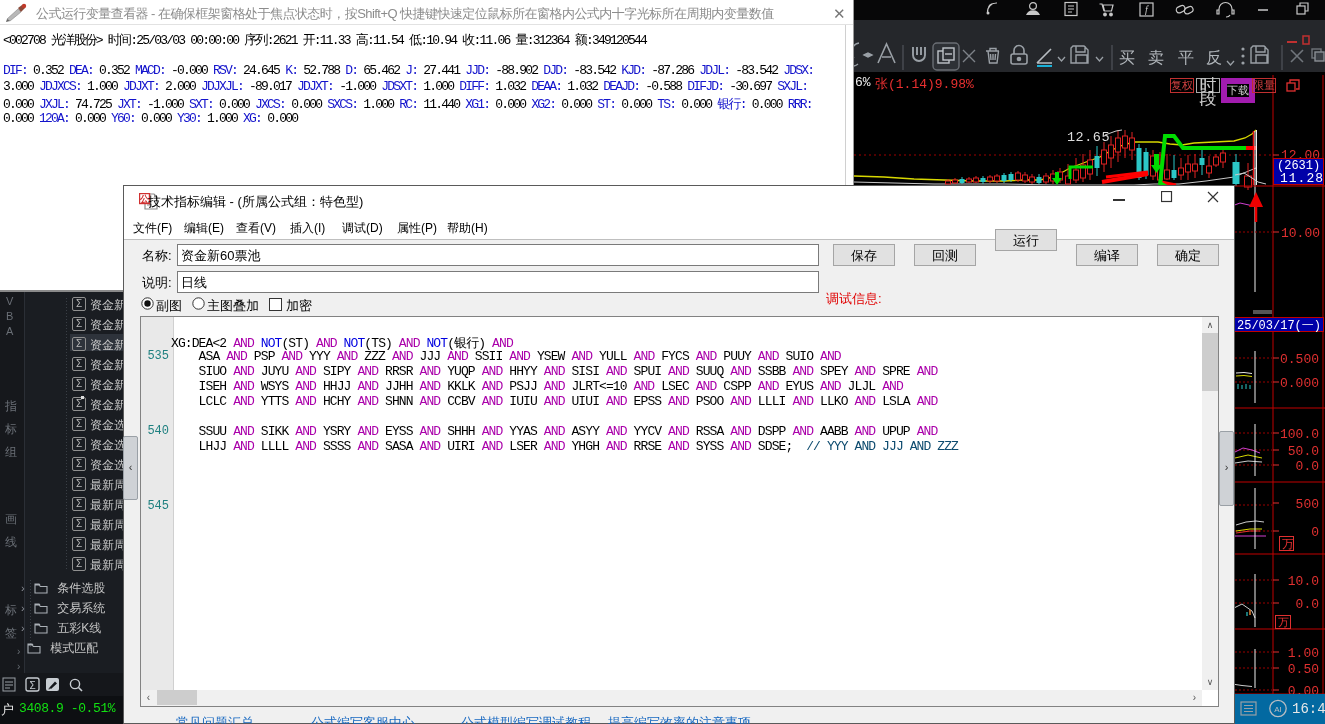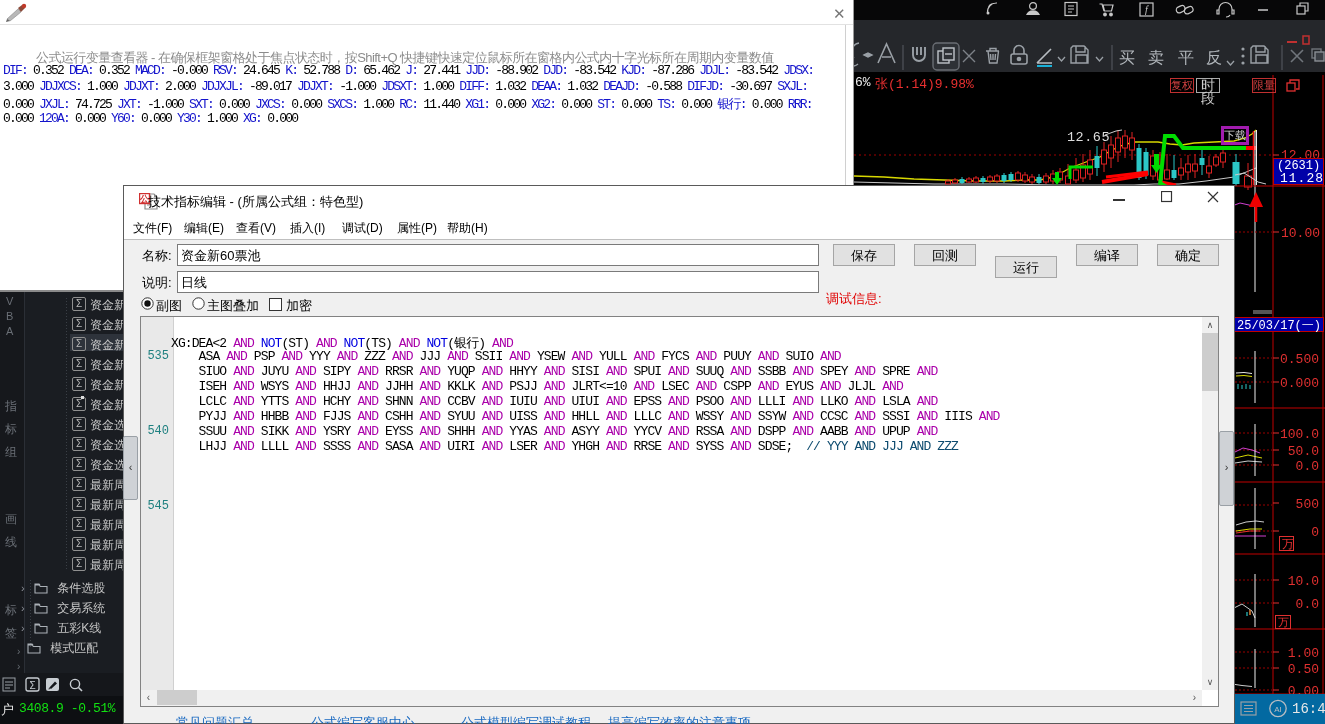--- a/index.html
+++ b/index.html
@@ -7,21 +7,21 @@
 .abs{position:absolute;}
 .mono{font-family:"Liberation Mono",monospace;}
 
 #topbar{left:854px;top:0;width:471px;height:20px;background:#070708;}
 #toolbar{left:854px;top:20px;width:471px;height:52px;background:#25272b;}
 #chartbg{left:854px;top:72px;width:471px;height:652px;background:#000;}
 #leftpanel{left:0;top:292px;width:123px;height:432px;background:#1a1d22;}
 #leftstrip{left:0;top:292px;width:24px;height:432px;background:#16181c;border-right:1px solid #2b2f36;}
 
 #viewer{left:0;top:0;width:853px;height:290px;background:#fff;border-right:1px solid #9a9a9a;border-bottom:2px solid #8a8a8a;overflow:hidden;}
-#viewer .title{position:absolute;left:36px;top:5px;color:#8c8c8c;font-size:13px;white-space:nowrap;letter-spacing:-0.55px;margin-top:44px;}
+#viewer .title{position:absolute;left:36px;top:5px;color:#8c8c8c;font-size:13px;white-space:nowrap;letter-spacing:-0.55px;}
 #viewer .vline{position:absolute;left:3px;white-space:nowrap;font-size:13px;color:#000;letter-spacing:-1.8px;}
 #viewer .vline b{font-weight:normal;color:#1414cc;}
 
 #dlg{left:123px;top:185px;width:1112px;height:539px;background:#f0f0f0;border:1px solid #5a5a5a;box-sizing:border-box;}
 #dlg .titlebar{position:absolute;left:0;top:0;width:100%;height:29px;background:#fff;}
 #dlg .menubar{position:absolute;left:0;top:29px;width:100%;height:24px;background:#fff;border-bottom:1px solid #bfbfbf;font-size:12px;color:#000;}
 .menuitem{position:absolute;top:5px;}
 .fld{position:absolute;background:#fff;border:1px solid #7a7a7a;font-size:13px;color:#000;padding:2px 3px 0 3px;box-sizing:border-box;}
 .btn{position:absolute;width:62px;height:22px;background:#e1e1e1;border:1px solid #a5a5a5;text-align:center;font-size:13px;color:#000;line-height:21px;box-sizing:border-box;}
 .lbl{position:absolute;font-size:13px;color:#000;}
@@ -318,39 +318,40 @@
   <line x1="419" y1="580" x2="425" y2="580" stroke="#e03030"></line>
   <text x="465" y="585" font-size="13" fill="#e03030" text-anchor="end" font-family="Liberation Mono">1.00</text>
   <line x1="419" y1="596" x2="425" y2="596" stroke="#e03030"></line>
   <text x="465" y="601" font-size="13" fill="#e03030" text-anchor="end" font-family="Liberation Mono">0.50</text>
   <line x1="419" y1="618" x2="425" y2="618" stroke="#e03030"></line>
   <text x="465" y="623" font-size="13" fill="#e03030" text-anchor="end" font-family="Liberation Mono">0.00</text>
 </svg></div>
 <div class="abs" style="left:855px;top:75px;color:#eee;font-size:13px;font-family:'Liberation Mono'">6%</div>
 <div class="abs" style="left:875px;top:75px;color:#e83030;font-size:13px;font-family:'Liberation Mono'">张(1.14)9.98%</div>
 <div class="abs" style="left:1170px;top:78px;width:22px;height:13px;border:1px solid #c03030;color:#d04040;font-size:11px;text-align:center;line-height:13px;">复权</div>
-<div class="abs" style="left:1196px;top:78px;width:22px;height:13px;border:1px solid #aaa;color:#ccc;font-size:14px;text-align:center;line-height:13px;">时段</div>
-<div class="abs" style="left:1221px;top:78px;width:22px;height:13px;border:3px solid #a21caf;color:#ccc;font-size:11px;text-align:center;line-height:13px;margin-top:48px;">下载</div>
+<div class="abs" style="left:1196px;top:78px;width:22px;height:13px;border:1px solid #aaa;color:#ccc;font-size:17px;text-align:center;line-height:13px;">时段</div>
+<div class="abs" style="left:1221px;top:78px;width:22px;height:13px;border:6px solid #a21caf;color:#ccc;font-size:11px;text-align:center;line-height:13px;">下载</div>
 <div class="abs" style="left:1252px;top:78px;width:22px;height:13px;border:1px solid #c03030;color:#d04040;font-size:11px;text-align:center;line-height:13px;">限量</div>
 <svg class="abs" style="left:1286px;top:79px" width="14" height="14" viewBox="0 0 14 14">
     <rect x="1" y="4" width="8" height="8" fill="none" stroke="#e03030" stroke-width="1.3"></rect>
     <path d="M4 4 v-3 h9 v9 h-3" fill="none" stroke="#e03030" stroke-width="1.3"></path>
   </svg>
 
 <div class="abs" id="viewer">
   <div class="title">公式运行变量查看器 - 在确保框架窗格处于焦点状态时，按Shift+Q 快捷键快速定位鼠标所在窗格内公式内十字光标所在周期内变量数值</div>
   <div class="abs" style="left:833px;top:5px;color:#777;font-size:15px;">✕</div>
   <svg class="abs" style="left:4px;top:3px" width="26" height="20" viewBox="0 0 26 20">
     <path d="M3 16 L14 6 L17 9 L6 18 Z" fill="#b8b8b8" stroke="#888" stroke-width="0.6"></path>
     <path d="M14 5 L18 2 L21 5 L17 9 Z" fill="#8a4a3a"></path>
     <circle cx="20" cy="3" r="2.2" fill="#c03a2a"></circle>
     <path d="M2 19 L6 18 L3 16 Z" fill="#666"></path>
   </svg>
   <div class="abs" style="left:0;top:24px;width:853px;height:1px;background:#e2e2e2;"></div>
   <div class="abs" style="left:845px;top:25px;width:1px;height:265px;background:#d0d0d0;"></div>
+  <div class="vline mono" style="top:31px">&lt;002708 光洋股份&gt; 时间:25/03/03 00:00:00 序列:2621 开:11.33 高:11.54 低:10.94 收:11.06 量:312364 额:349120544</div>
   <div class="vline mono" style="top:63px"><b>DIF:</b> 0.352 <b>DEA:</b> 0.352 <b>MACD:</b> -0.000 <b>RSV:</b> 24.645 <b>K:</b> 52.788 <b>D:</b> 65.462 <b>J:</b> 27.441 <b>JJD:</b> -88.902 <b>DJD:</b> -83.542 <b>KJD:</b> -87.286 <b>JDJL:</b> -83.542 <b>JDSX:</b></div>
   <div class="vline mono" style="top:79px">3.000 <b>JDJXCS:</b> 1.000 <b>JDJXT:</b> 2.000 <b>JDJXJL:</b> -89.017 <b>JDJXT:</b> -1.000 <b>JDSXT:</b> 1.000 <b>DIFF:</b> 1.032 <b>DEAA:</b> 1.032 <b>DEAJD:</b> -0.588 <b>DIFJD:</b> -30.697 <b>SXJL:</b></div>
   <div class="vline mono" style="top:95px">0.000 <b>JXJL:</b> 74.725 <b>JXT:</b> -1.000 <b>SXT:</b> 0.000 <b>JXCS:</b> 0.000 <b>SXCS:</b> 1.000 <b>RC:</b> 11.440 <b>XG1:</b> 0.000 <b>XG2:</b> 0.000 <b>ST:</b> 0.000 <b>TS:</b> 0.000 <b>银行:</b> 0.000 <b>RRR:</b></div>
   <div class="vline mono" style="top:111px">0.000 <b>120A:</b> 0.000 <b>Y60:</b> 0.000 <b>Y30:</b> 1.000 <b>XG:</b> 0.000</div>
 </div>
 
 <div class="abs" id="dlg">
   <div class="titlebar">
     <svg class="abs" style="left:15px;top:7px" width="19" height="17" viewBox="0 0 19 17">
       <path d="M6 1 h9 l3 3 v12 h-12 z" fill="#fff" stroke="#8a8a8a" stroke-width="1.2"></path>
@@ -376,21 +377,21 @@
     <div class="menuitem" style="left:218px">调试(D)</div>
     <div class="menuitem" style="left:273px">属性(P)</div>
     <div class="menuitem" style="left:323px">帮助(H)</div>
   </div>
   <div class="lbl" style="left:18px;top:61px">名称:</div>
   <div class="fld" style="left:53px;top:58px;width:642px;height:22px;">资金新60票池</div>
   <div class="lbl" style="left:18px;top:88px">说明:</div>
   <div class="fld" style="left:53px;top:85px;width:642px;height:22px;">日线</div>
   <div class="btn" style="left:709px;top:58px">保存</div>
   <div class="btn" style="left:790px;top:58px">回测</div>
-  <div class="btn" style="left:871px;top:70px">运行</div>
+  <div class="btn" style="left:871px;top:43px">运行</div>
   <div class="btn" style="left:952px;top:58px">编译</div>
   <div class="btn" style="left:1033px;top:58px">确定</div>
   <div class="abs" style="left:702px;top:88px;font-size:13px;color:#e00000;margin-top:16px;">调试信息:</div>
 
   <svg class="abs" style="left:17px;top:111px" width="13" height="13">
       <circle cx="6.5" cy="6.5" r="5.7" fill="#fff" stroke="#333" stroke-width="1"></circle>
       <circle cx="6.5" cy="6.5" r="3.2" fill="#111"></circle>
     </svg>
   <div class="lbl" style="left:32px;top:111px">副图</div>
   <svg class="abs" style="left:68px;top:111px" width="13" height="13">
@@ -403,21 +404,20 @@
   <div id="editor">
     <div id="gutter"></div>
     <div class="lnum" style="top:32px">535</div>
     <div class="lnum" style="top:107px">540</div>
     <div class="lnum" style="top:182px">545</div>
     <div class="cl" style="top:17px">XG:DEA&lt;2 <i>AND</i> <u>NOT</u>(ST) <i>AND</i> <u>NOT</u>(TS) <i>AND</i> <u>NOT</u>(银行) <i>AND</i></div>
     <div class="cl" style="top:47px">    SIUO <i>AND</i> JUYU <i>AND</i> SIPY <i>AND</i> RRSR <i>AND</i> YUQP <i>AND</i> HHYY <i>AND</i> SISI <i>AND</i> SPUI <i>AND</i> SUUQ <i>AND</i> SSBB <i>AND</i> SPEY <i>AND</i> SPRE <i>AND</i></div>
     <div class="cl" style="top:32px">    ASA <i>AND</i> PSP <i>AND</i> YYY <i>AND</i> ZZZ <i>AND</i> JJJ <i>AND</i> SSII <i>AND</i> YSEW <i>AND</i> YULL <i>AND</i> FYCS <i>AND</i> PUUY <i>AND</i> SUIO <i>AND</i></div>
     <div class="cl" style="top:62px">    ISEH <i>AND</i> WSYS <i>AND</i> HHJJ <i>AND</i> JJHH <i>AND</i> KKLK <i>AND</i> PSJJ <i>AND</i> JLRT&lt;=10 <i>AND</i> LSEC <i>AND</i> CSPP <i>AND</i> EYUS <i>AND</i> JLJL <i>AND</i></div>
     <div class="cl" style="top:77px">    LCLC <i>AND</i> YTTS <i>AND</i> HCHY <i>AND</i> SHNN <i>AND</i> CCBV <i>AND</i> IUIU <i>AND</i> UIUI <i>AND</i> EPSS <i>AND</i> PSOO <i>AND</i> LLLI <i>AND</i> LLKO <i>AND</i> LSLA <i>AND</i></div>
-    <div class="cl" style="top:92px">    PYJJ <i>AND</i> HHBB <i>AND</i> FJJS <i>AND</i> CSHH <i>AND</i> SYUU <i>AND</i> UISS <i>AND</i> HHLL <i>AND</i> LLLC <i>AND</i> WSSY <i>AND</i> SSYW <i>AND</i> CCSC <i>AND</i> SSSI <i>AND</i> IIIS <i>AND</i></div>
     <div class="cl" style="top:107px">    SSUU <i>AND</i> SIKK <i>AND</i> YSRY <i>AND</i> EYSS <i>AND</i> SHHH <i>AND</i> YYAS <i>AND</i> ASYY <i>AND</i> YYCV <i>AND</i> RSSA <i>AND</i> DSPP <i>AND</i> AABB <i>AND</i> UPUP <i>AND</i></div>
     <div class="cl" style="top:122px">    LHJJ <i>AND</i> LLLL <i>AND</i> SSSS <i>AND</i> SASA <i>AND</i> UIRI <i>AND</i> LSER <i>AND</i> YHGH <i>AND</i> RRSE <i>AND</i> SYSS <i>AND</i> SDSE;  <s>// YYY AND JJJ AND ZZZ</s></div>
 
     <div class="sb" style="left:1061px;top:0;width:16px;height:373px;"></div>
     <div class="sbtn" style="left:1061px;top:0;width:16px;height:16px;font-size:9px;line-height:16px;">∧</div>
     <div class="thumb" style="left:1061px;top:16px;width:16px;height:58px;"></div>
     <div class="sbtn" style="left:1061px;top:357px;width:16px;height:16px;font-size:9px;line-height:16px;">∨</div>
 
     <div class="sb" style="left:0;top:373px;width:1061px;height:16px;"></div>
     <div class="sbtn" style="left:0;top:373px;width:15px;height:16px;font-size:10px;line-height:15px;">‹</div>

